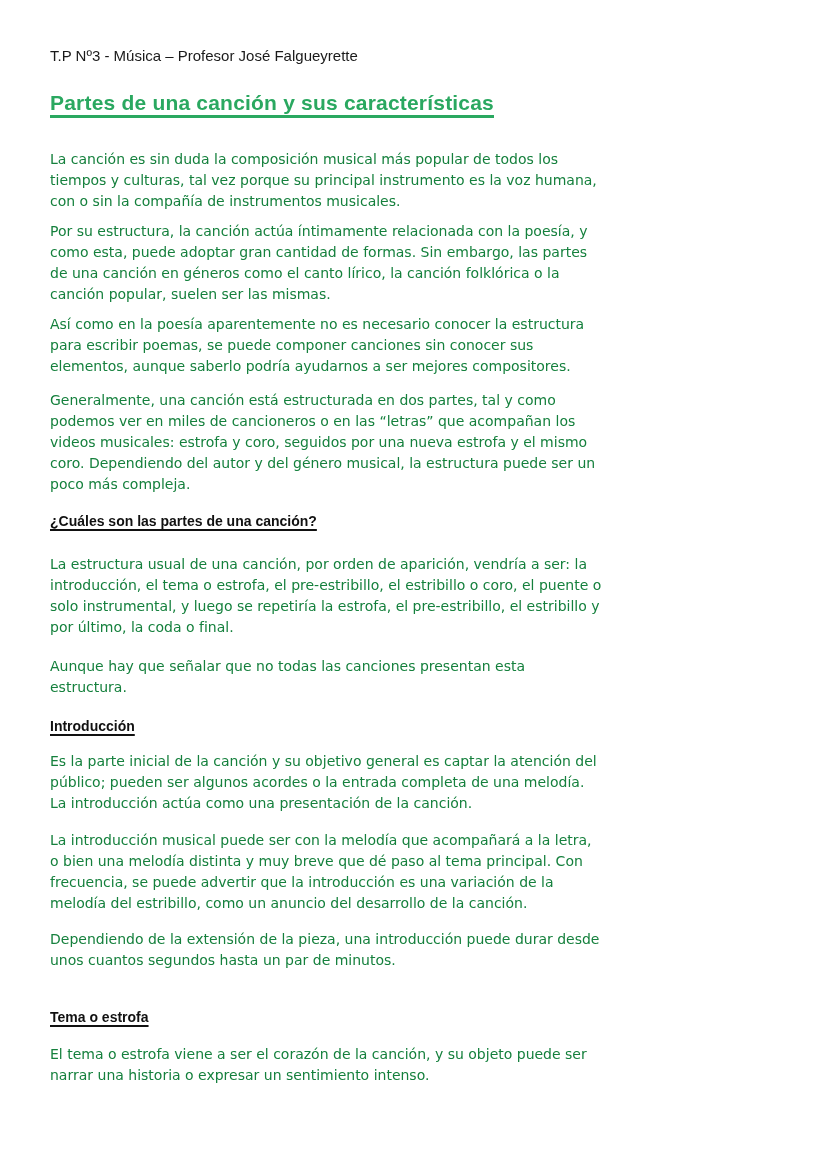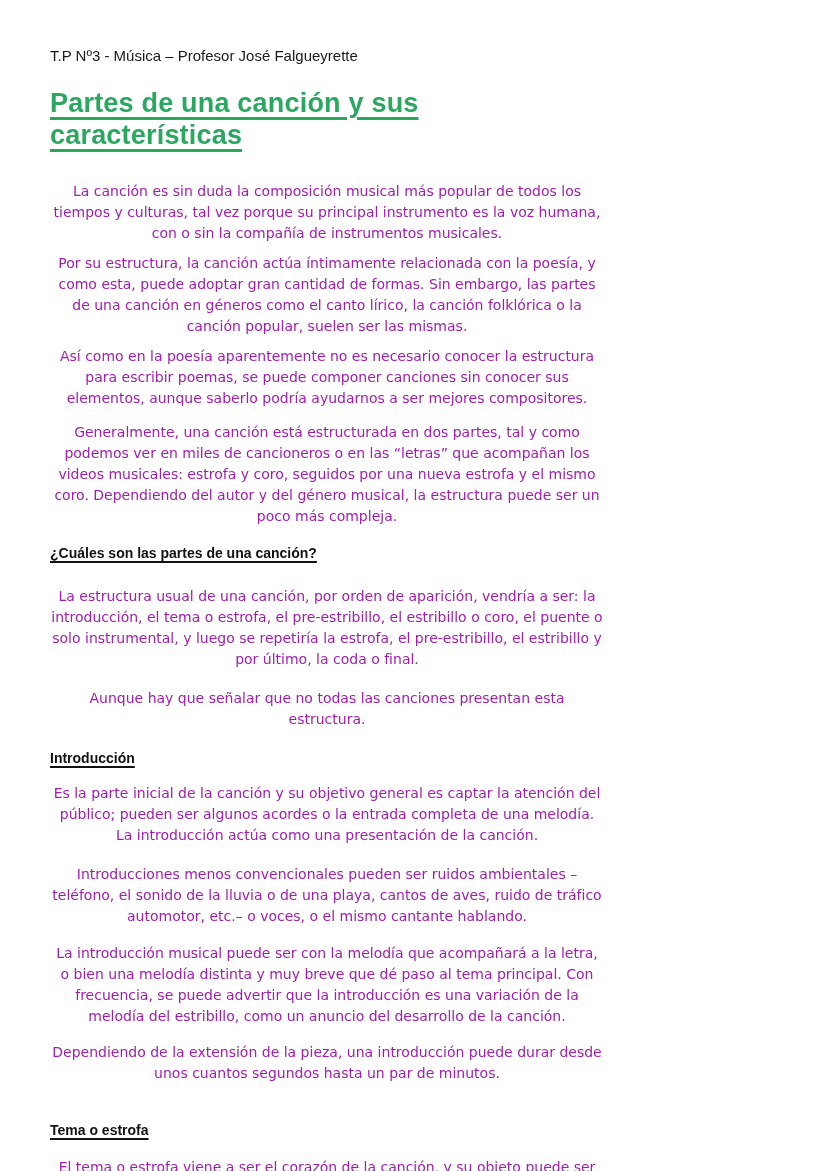--- a/index.html
+++ b/index.html
@@ -21,35 +21,35 @@
   }
   .doc-header {
     font-family: "Liberation Sans", sans-serif;
     font-size: 15px;
     line-height: 18px;
     color: #1a1a1a;
   }
   h1.doc-title {
     margin-top: 22px;
     font-family: "Liberation Sans", sans-serif;
-    font-size: 27px;
+    font-size: 21px;
     line-height: 32px;
     font-weight: bold;
     color: #2aa860;
     text-decoration: underline;
     text-decoration-thickness: 3px;
     text-underline-offset: 5px;
     letter-spacing: 0.2px;
   }
   p.body-text {
     font-size: 14px;
     line-height: 21px;
-    color: #a21caf;
+    color: #15803d;
     max-width: 726px;
-    text-align: center;
+    text-align: left;
   }
   h2.section-heading {
     font-family: "Liberation Sans", sans-serif;
     font-size: 14px;
     line-height: 21px;
     font-weight: bold;
     color: #111111;
     text-decoration: underline;
     text-decoration-thickness: 2px;
     text-underline-offset: 3px;
@@ -86,21 +86,20 @@
   <h2 class="section-heading mt-16">¿Cuáles son las partes de una canción?</h2>
 
   <p class="body-text mt-22">La estructura usual de una canción, por orden de aparición, vendría a ser: la introducción, el tema o estrofa, el pre-estribillo, el estribillo o coro, el puente o solo instrumental, y luego se repetiría la estrofa, el pre-estribillo, el estribillo y por último, la coda o final.</p>
 
   <p class="body-text mt-18">Aunque hay que señalar que no todas las canciones presentan esta estructura.</p>
 
   <h2 class="section-heading mt-38">Introducción</h2>
 
   <p class="body-text mt-14">Es la parte inicial de la canción y su objetivo general es captar la atención del público; pueden ser algunos acordes o la entrada completa de una melodía. La introducción actúa como una presentación de la canción.</p>
 
-  <p class="body-text mt-18">Introducciones menos convencionales pueden ser ruidos ambientales –teléfono, el sonido de la lluvia o de una playa, cantos de aves, ruido de tráfico automotor, etc.– o voces, o el mismo cantante hablando.</p>
 
   <p class="body-text mt-16">La introducción musical puede ser con la melodía que acompañará a la letra, o bien una melodía distinta y muy breve que dé paso al tema principal. Con frecuencia, se puede advertir que la introducción es una variación de la melodía del estribillo, como un anuncio del desarrollo de la canción.</p>
 
   <p class="body-text mt-15">Dependiendo de la extensión de la pieza, una introducción puede durar desde unos cuantos segundos hasta un par de minutos.</p>
 
   <h2 class="section-heading mt-36">Tema o estrofa</h2>
 
 
   <p class="body-text mt-16">El tema o estrofa viene a ser el corazón de la canción, y su objeto puede ser narrar una historia o expresar un sentimiento intenso.</p>
 

